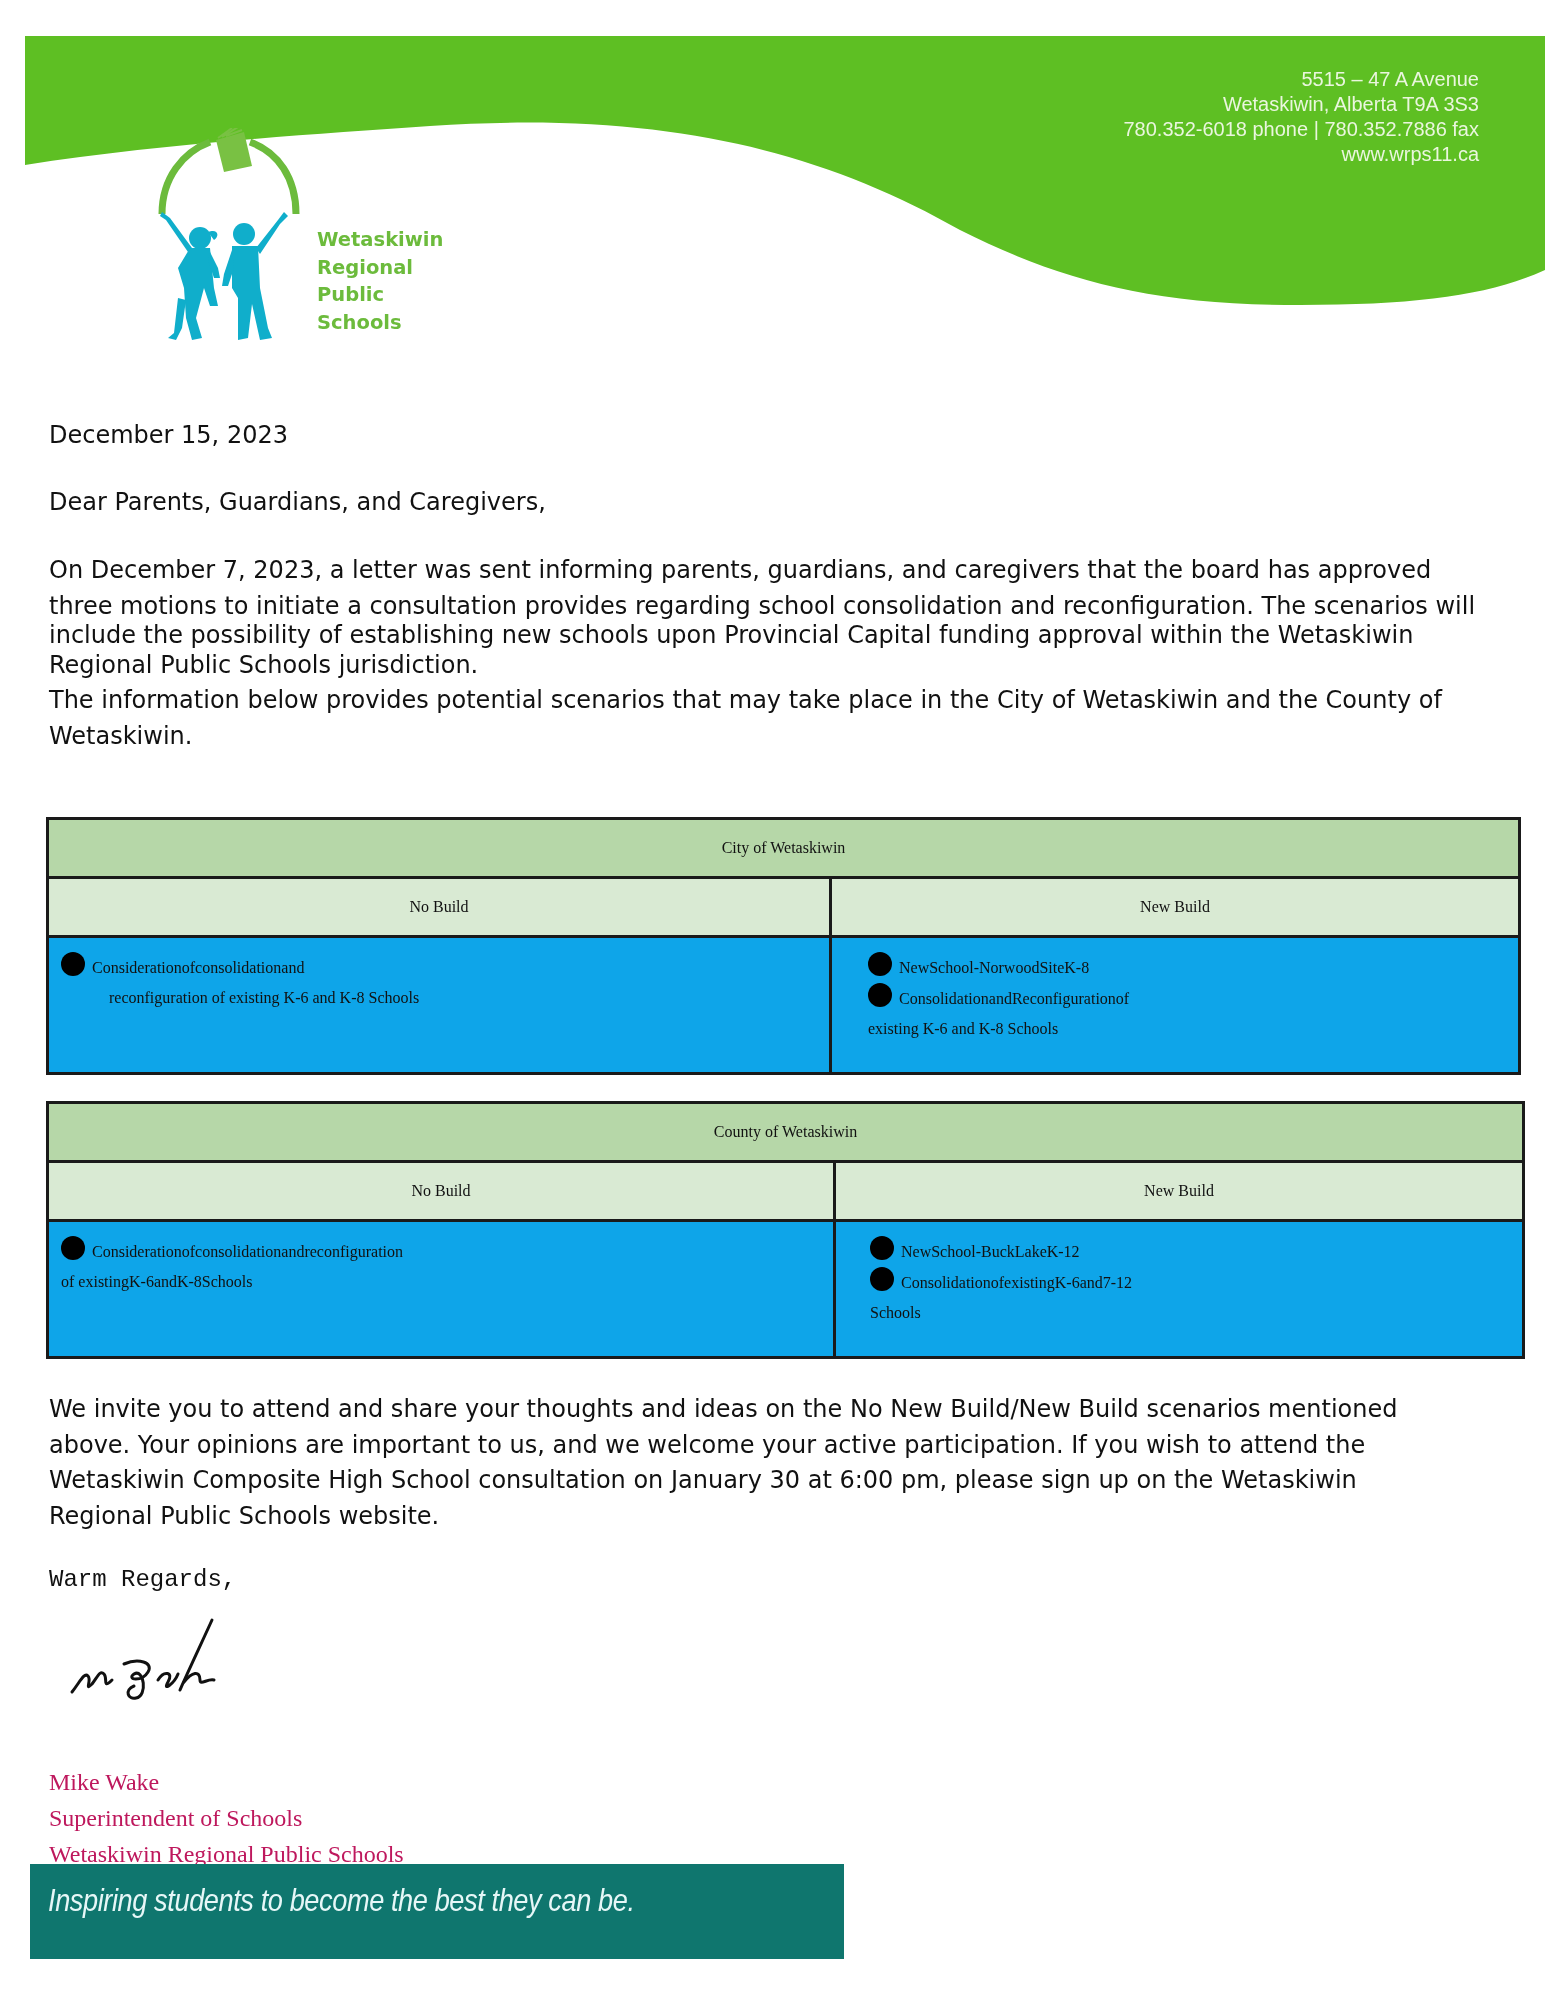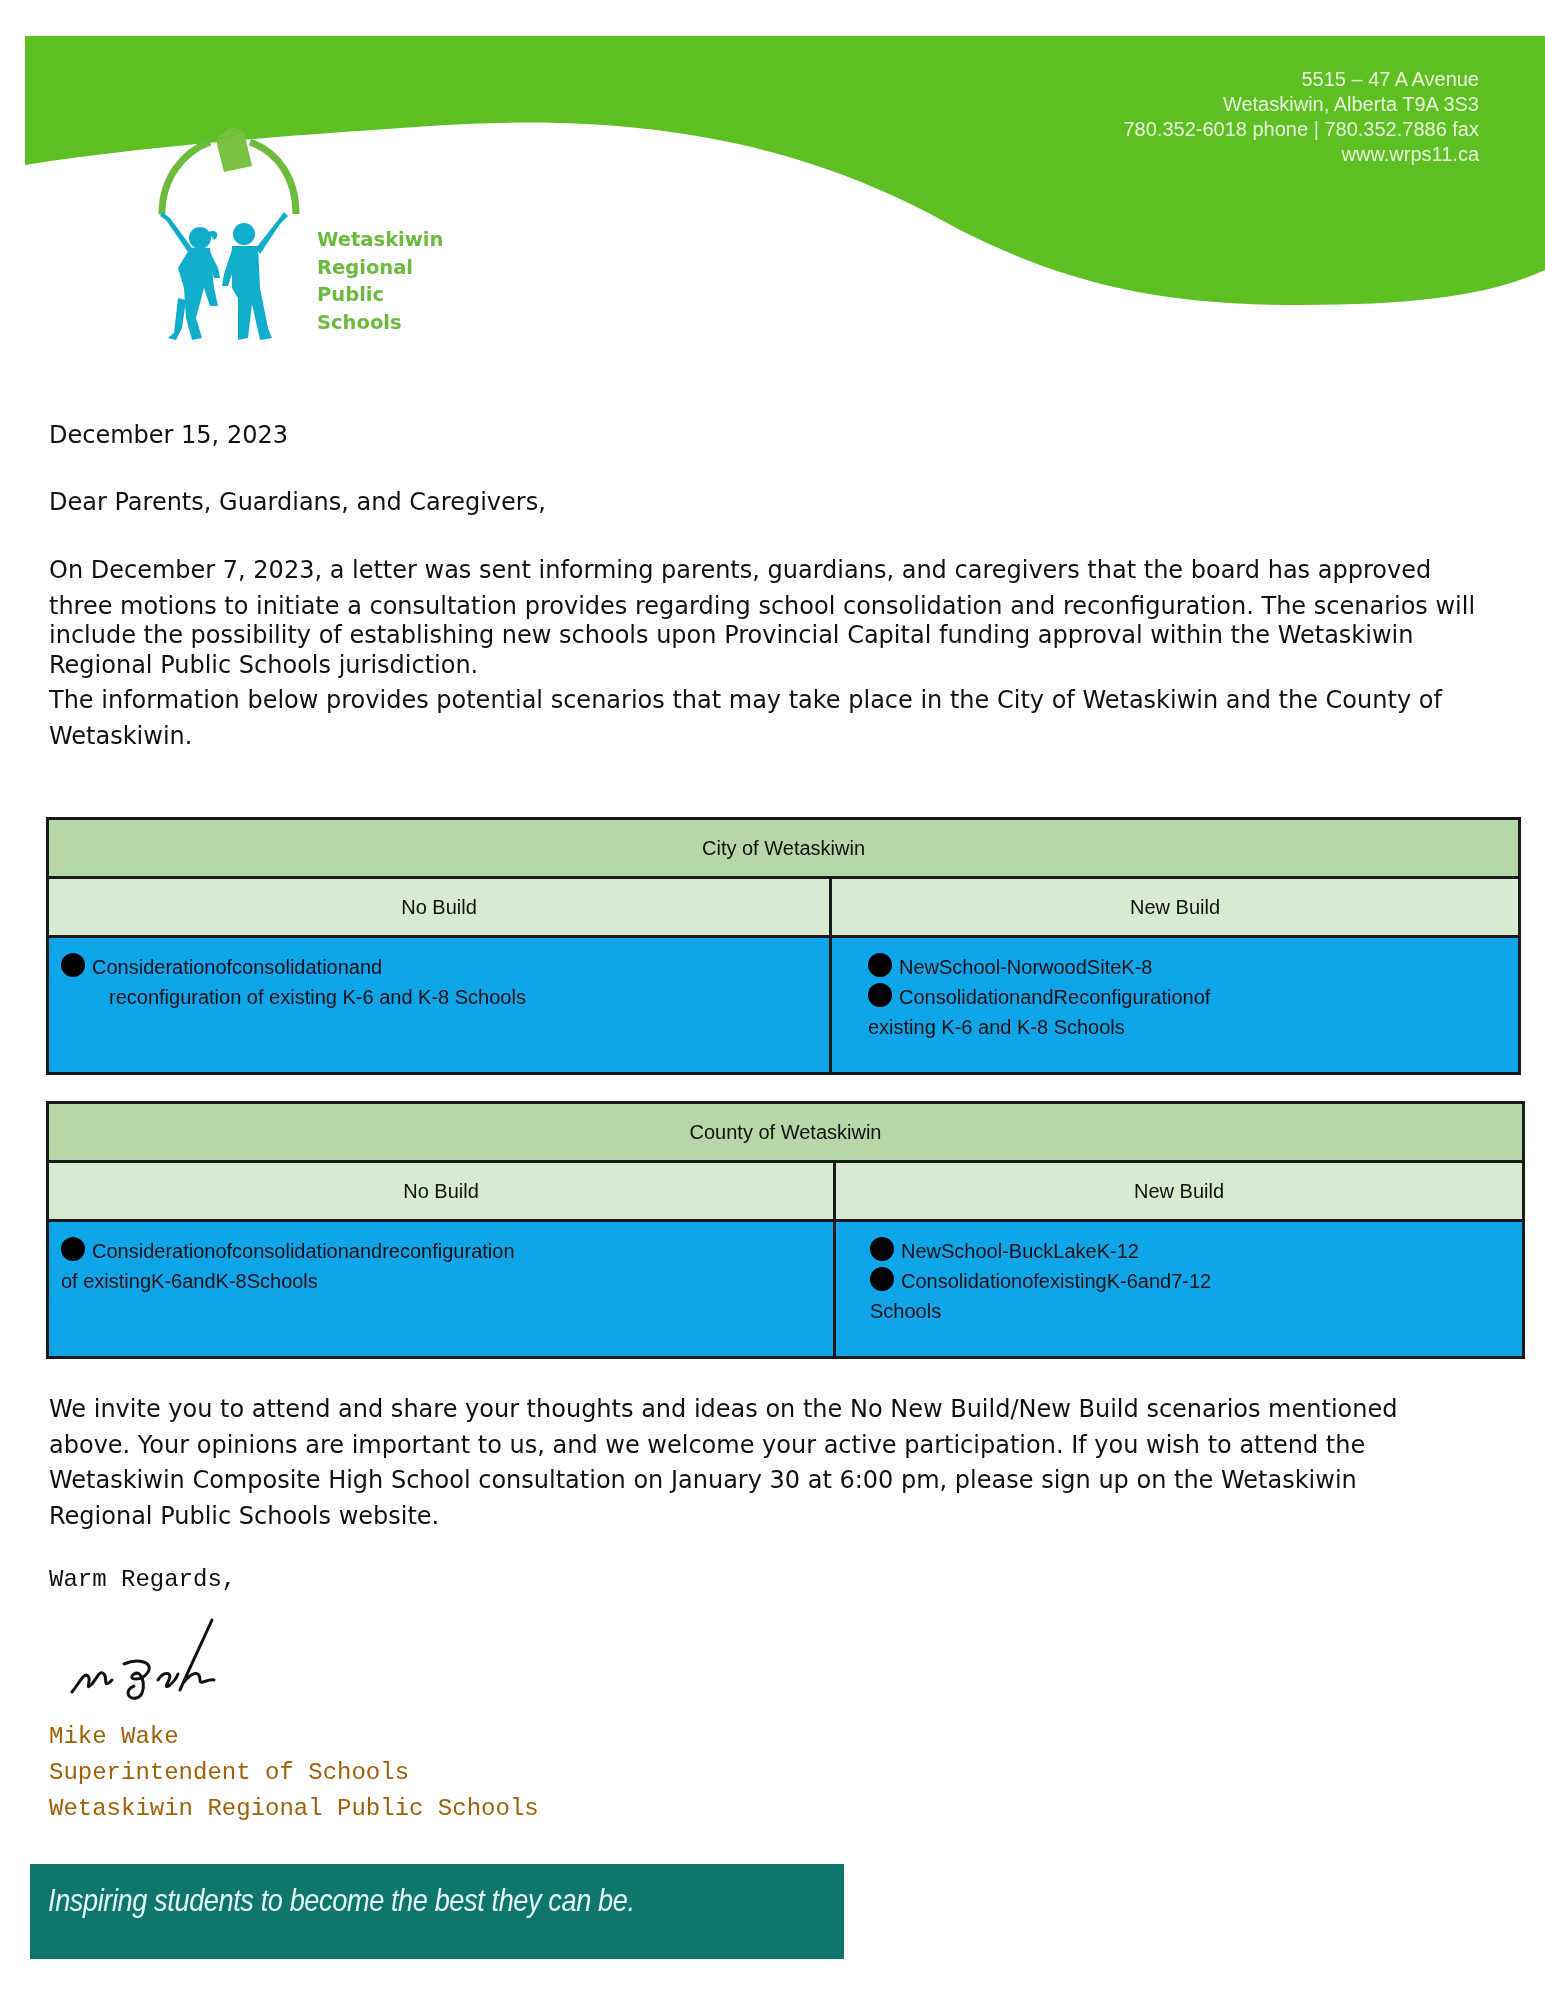--- a/index.html
+++ b/index.html
@@ -22,37 +22,37 @@
             font-size: 24px; color: #111; }
   .date { top: 421px; }
   .salutation { top: 488px; }
   .para1 { top: 539px; width: 1450px; line-height: 29.5px; margin-top: 17px; }
   .para1 .l1 { display:block; margin-bottom: 6px; }
   .para1 .l4 { display:block; margin-bottom: 6px; }
   .para1 .l5 { display:block; margin-bottom: 6px; }
   .line { display: block; white-space: nowrap; }
 
   table.scenario { position: absolute; border-collapse: collapse; table-layout: fixed;
-                   font-family: Liberation Sans, sans-serif; font-size: 20px; color: #111; }
+                   font-family: Liberation Serif, serif; font-size: 16px; color: #111; }
   table.scenario td, table.scenario th { border: 3px solid #1a1a1a; padding: 0; font-weight: normal; }
   .t1 { left: 46px; top: 817px; width: 1472px; }
   .t2 { left: 46px; top: 1101px; width: 1476px; }
   .region-head { background: #b6d7a8; height: 56px; text-align: center; vertical-align: middle; }
   .col-head { background: #d9ead3; height: 56px; text-align: center; vertical-align: middle; }
   .cell { background: #0ea5e9; height: 120px; vertical-align: top; padding: 14px 12px 0 12px !important; line-height: 30px; }
   .bullet { display: inline-block; width: 24px; height: 24px; border-radius: 50%; background: #000;
             vertical-align: -3px; margin-right: 7px; }
   .indent { padding-left: 48px; display:block; white-space: nowrap; }
   .nowrap { display:block; white-space: nowrap; }
 
   .para2 { top: 1392px; width: 1450px; line-height: 35.5px; }
   .closing { top: 1566px; font-family: Liberation Mono, monospace; }
   .signature { position: absolute; left: 62px; top: 1612px; width: 220px; height: 100px; }
-  .sig-block { position: absolute; left: 49px; top: 1719px; font-size: 24px; line-height: 36px;
-               font-family: Liberation Mono, monospace; color: #a16207; }
+  .sig-block { position: absolute; left: 49px; top: 1764px; font-size: 24px; line-height: 36px;
+               font-family: Liberation Serif, serif; color: #be185d; }
   .tagline { position: absolute; left: 30px; top: 1864px; width: 814px; height: 95px; background: #0f766e; }
   .tagline span { position: absolute; left: 18px; top: 18px; font-family: "Liberation Sans", sans-serif;
                   font-style: italic; font-size: 32px; color: #e6f7f7; letter-spacing: -0.5px;
                   transform: scaleX(0.85); transform-origin: left center; white-space: nowrap; }
 </style>
 </head>
 <body>
 
 <svg class="header-wave" viewBox="0 0 1545 320" width="1545" height="320">
   <path d="M25,36 L1545,36 L1545,270 C1490,295 1420,305 1300,305 C1150,305 1060,280 960,230 C820,150 660,110 430,126 C300,135 150,145 25,165 Z" fill="#5ebf23"></path>

